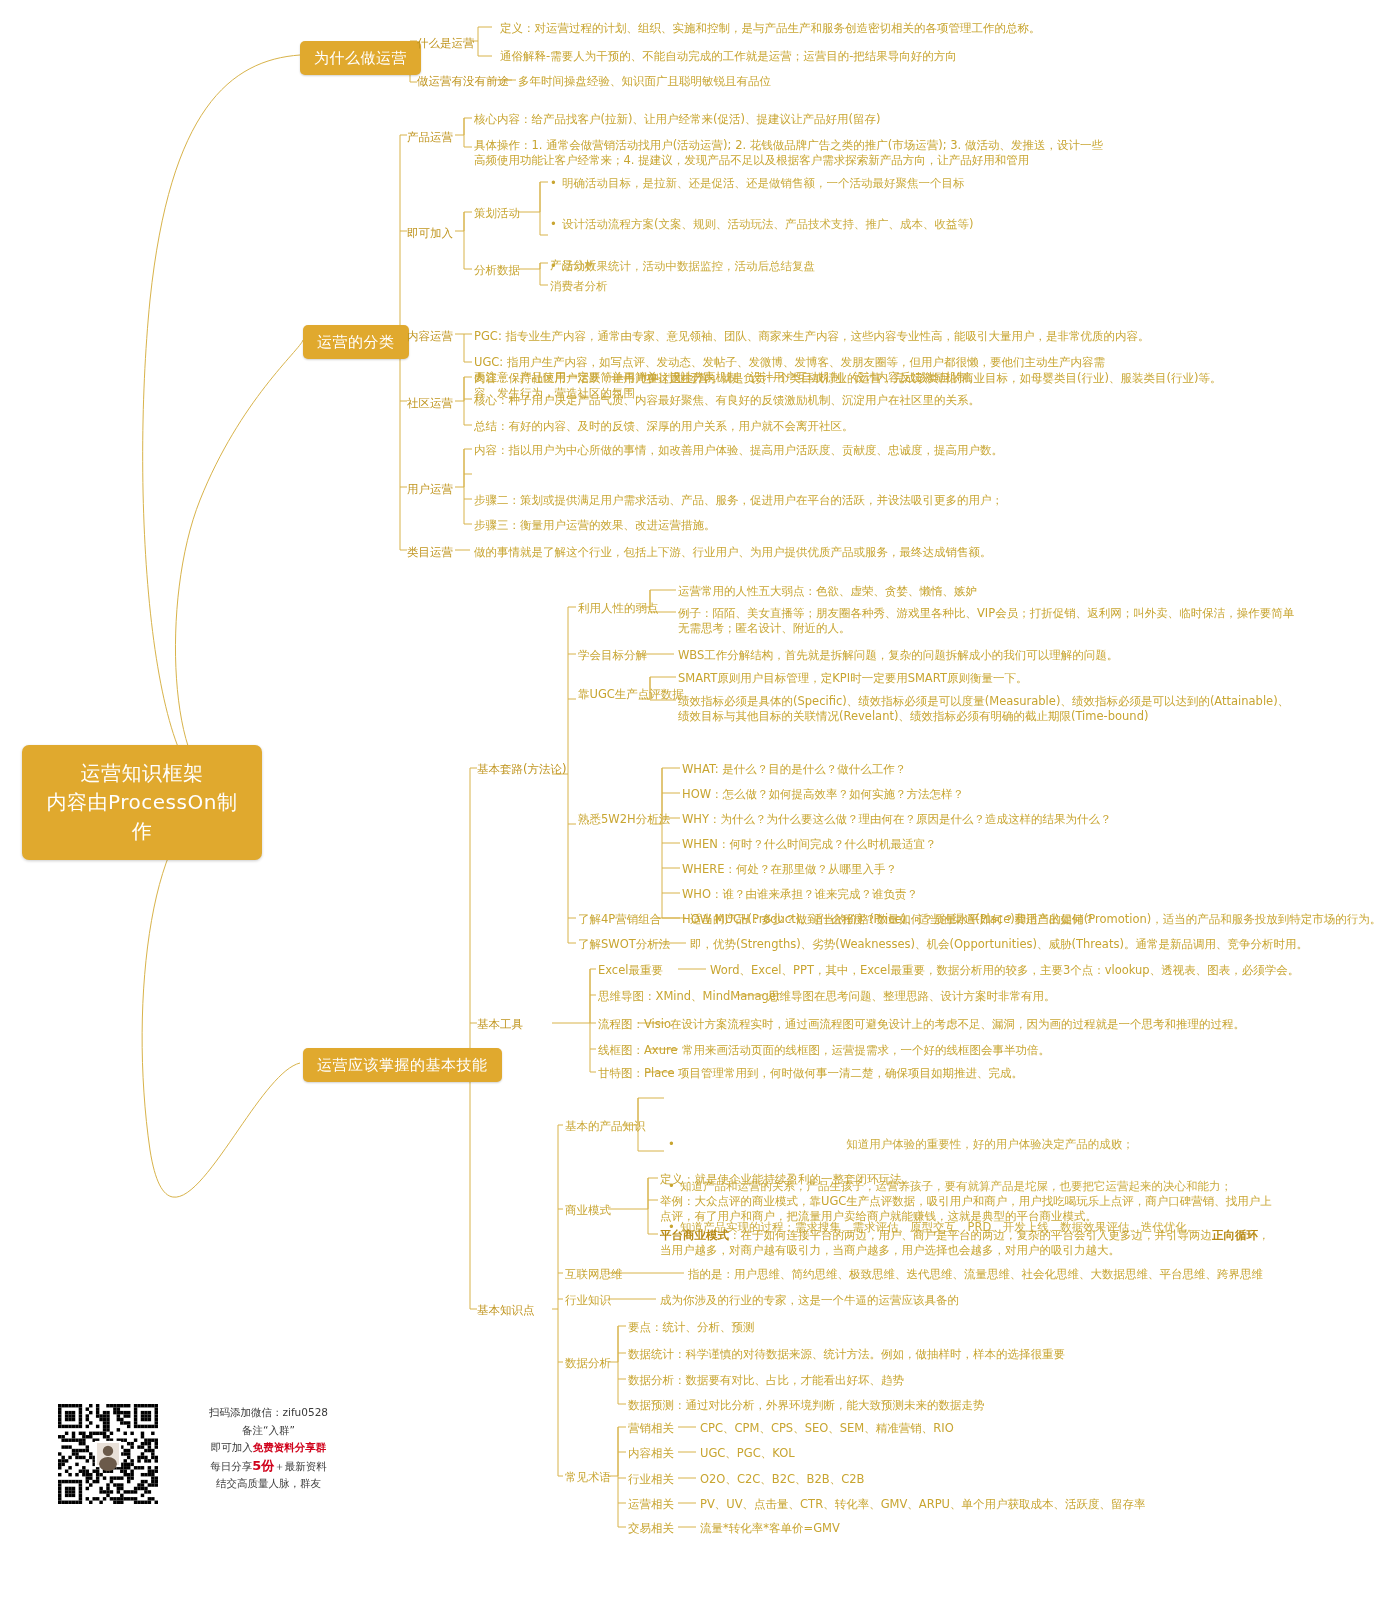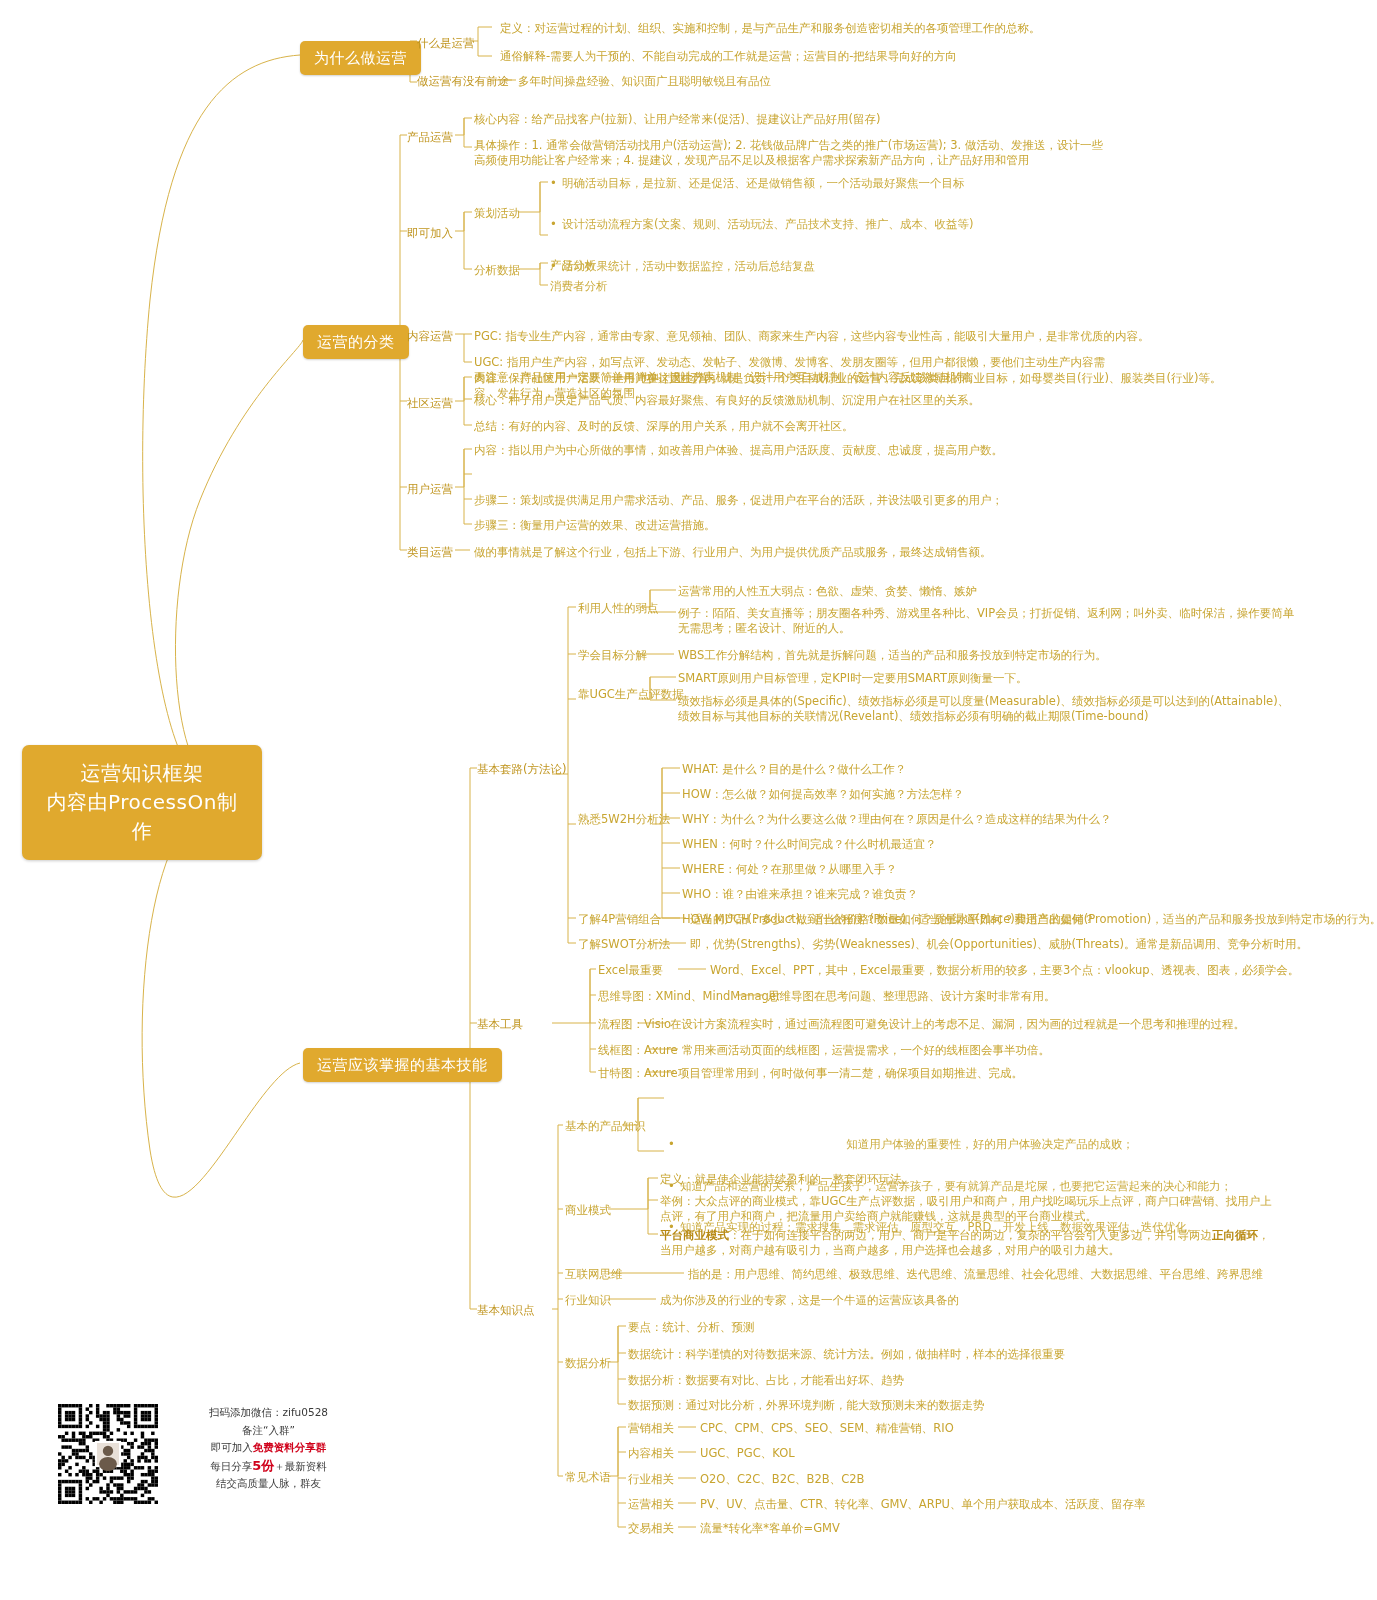--- a/index.html
+++ b/index.html
@@ -132,37 +132,37 @@
       <div class="node lvl2" style="left: 477px; top: 1017px;">基本工具</div>
       <div class="node lvl2" style="left: 477px; top: 1303px;">基本知识点</div>
       <div class="node lvl3" style="left: 578px; top: 601px;">利用人性的弱点</div>
       <div class="node lvl3" style="left: 578px; top: 648px;">学会目标分解</div>
       <div class="node lvl3" style="left: 578px; top: 687px;">靠UGC生产点评数据</div>
       <div class="node lvl3" style="left: 578px; top: 812px;">熟悉5W2H分析法</div>
       <div class="node lvl3" style="left: 578px; top: 912px;">了解4P营销组合</div>
       <div class="node lvl3" style="left: 578px; top: 937px;">了解SWOT分析法</div>
       <div class="node lvl3" style="left: 678px; top: 584px; width: 700px;">运营常用的人性五大弱点：色欲、虚荣、贪婪、懒惰、嫉妒</div>
       <div class="node lvl3" style="left: 678px; top: 606px; width: 620px;">例子：陌陌、美女直播等；朋友圈各种秀、游戏里各种比、VIP会员；打折促销、返利网；叫外卖、临时保洁，操作要简单无需思考；匿名设计、附近的人。</div>
-      <div class="node lvl3" style="left: 678px; top: 648px; width: 700px;">WBS工作分解结构，首先就是拆解问题，适当的产品和服务投放到特定市场的行为。</div>
+      <div class="node lvl3" style="left: 678px; top: 648px; width: 700px;">WBS工作分解结构，首先就是拆解问题，复杂的问题拆解成小的我们可以理解的问题。</div>
       <div class="node lvl3" style="left: 678px; top: 671px; width: 700px;">SMART原则用户目标管理，定KPI时一定要用SMART原则衡量一下。</div>
       <div class="node lvl3" style="left: 678px; top: 694px; width: 620px;">绩效指标必须是具体的(Specific)、绩效指标必须是可以度量(Measurable)、绩效指标必须是可以达到的(Attainable)、绩效目标与其他目标的关联情况(Revelant)、绩效指标必须有明确的截止期限(Time-bound)</div>
       <div class="node lvl3" style="left: 682px; top: 762px; width: 700px;">WHAT: 是什么？目的是什么？做什么工作？</div>
       <div class="node lvl3" style="left: 682px; top: 787px; width: 700px;">HOW：怎么做？如何提高效率？如何实施？方法怎样？</div>
       <div class="node lvl3" style="left: 682px; top: 812px; width: 700px;">WHY：为什么？为什么要这么做？理由何在？原因是什么？造成这样的结果为什么？</div>
       <div class="node lvl3" style="left: 682px; top: 837px; width: 700px;">WHEN：何时？什么时间完成？什么时机最适宜？</div>
       <div class="node lvl3" style="left: 682px; top: 862px; width: 700px;">WHERE：何处？在那里做？从哪里入手？</div>
       <div class="node lvl3" style="left: 682px; top: 887px; width: 700px;">WHO：谁？由谁来承担？谁来完成？谁负责？</div>
       <div class="node lvl3" style="left: 682px; top: 912px; width: 700px;">HOW MUCH：多少？做到什么程度？数量如何？质量水平如何？费用产出如何？</div>
       <div class="node lvl3" style="left: 690px; top: 912px; width: 700px;">适当的产品(Product)、适当的价格(Price)、适当的渠道(Place)和适当的促销(Promotion)，适当的产品和服务投放到特定市场的行为。</div>
       <div class="node lvl3" style="left: 690px; top: 937px; width: 700px;">即，优势(Strengths)、劣势(Weaknesses)、机会(Opportunities)、威胁(Threats)。通常是新品调用、竞争分析时用。</div>
       <div class="node lvl3" style="left: 598px; top: 963px;">Excel最重要</div>
       <div class="node lvl3" style="left: 598px; top: 989px;">思维导图：XMind、MindManager</div>
       <div class="node lvl3" style="left: 598px; top: 1017px;">流程图：Visio</div>
       <div class="node lvl3" style="left: 598px; top: 1043px;">线框图：Axure</div>
-      <div class="node lvl3" style="left: 598px; top: 1066px;">甘特图：Axure</div>
+      <div class="node lvl3" style="left: 598px; top: 1066px;">甘特图：Place</div>
       <div class="node lvl3" style="left: 710px; top: 963px; width: 700px;">Word、Excel、PPT，其中，Excel最重要，数据分析用的较多，主要3个点：vlookup、透视表、图表，必须学会。</div>
       <div class="node lvl3" style="left: 768px; top: 989px; width: 700px;">思维导图在思考问题、整理思路、设计方案时非常有用。</div>
       <div class="node lvl3" style="left: 670px; top: 1017px; width: 700px;">在设计方案流程实时，通过画流程图可避免设计上的考虑不足、漏洞，因为画的过程就是一个思考和推理的过程。</div>
       <div class="node lvl3" style="left: 682px; top: 1043px; width: 700px;">常用来画活动页面的线框图，运营提需求，一个好的线框图会事半功倍。</div>
       <div class="node lvl3" style="left: 678px; top: 1066px; width: 700px;">项目管理常用到，何时做何事一清二楚，确保项目如期推进、完成。</div>
       <div class="node lvl3" style="left: 565px; top: 1119px;">基本的产品知识</div>
       <div class="node lvl3" style="left: 565px; top: 1203px;">商业模式</div>
       <div class="node lvl3" style="left: 565px; top: 1267px;">互联网思维</div>
       <div class="node lvl3" style="left: 565px; top: 1293px;">行业知识</div>
       <div class="node lvl3" style="left: 565px; top: 1356px;">数据分析</div>

